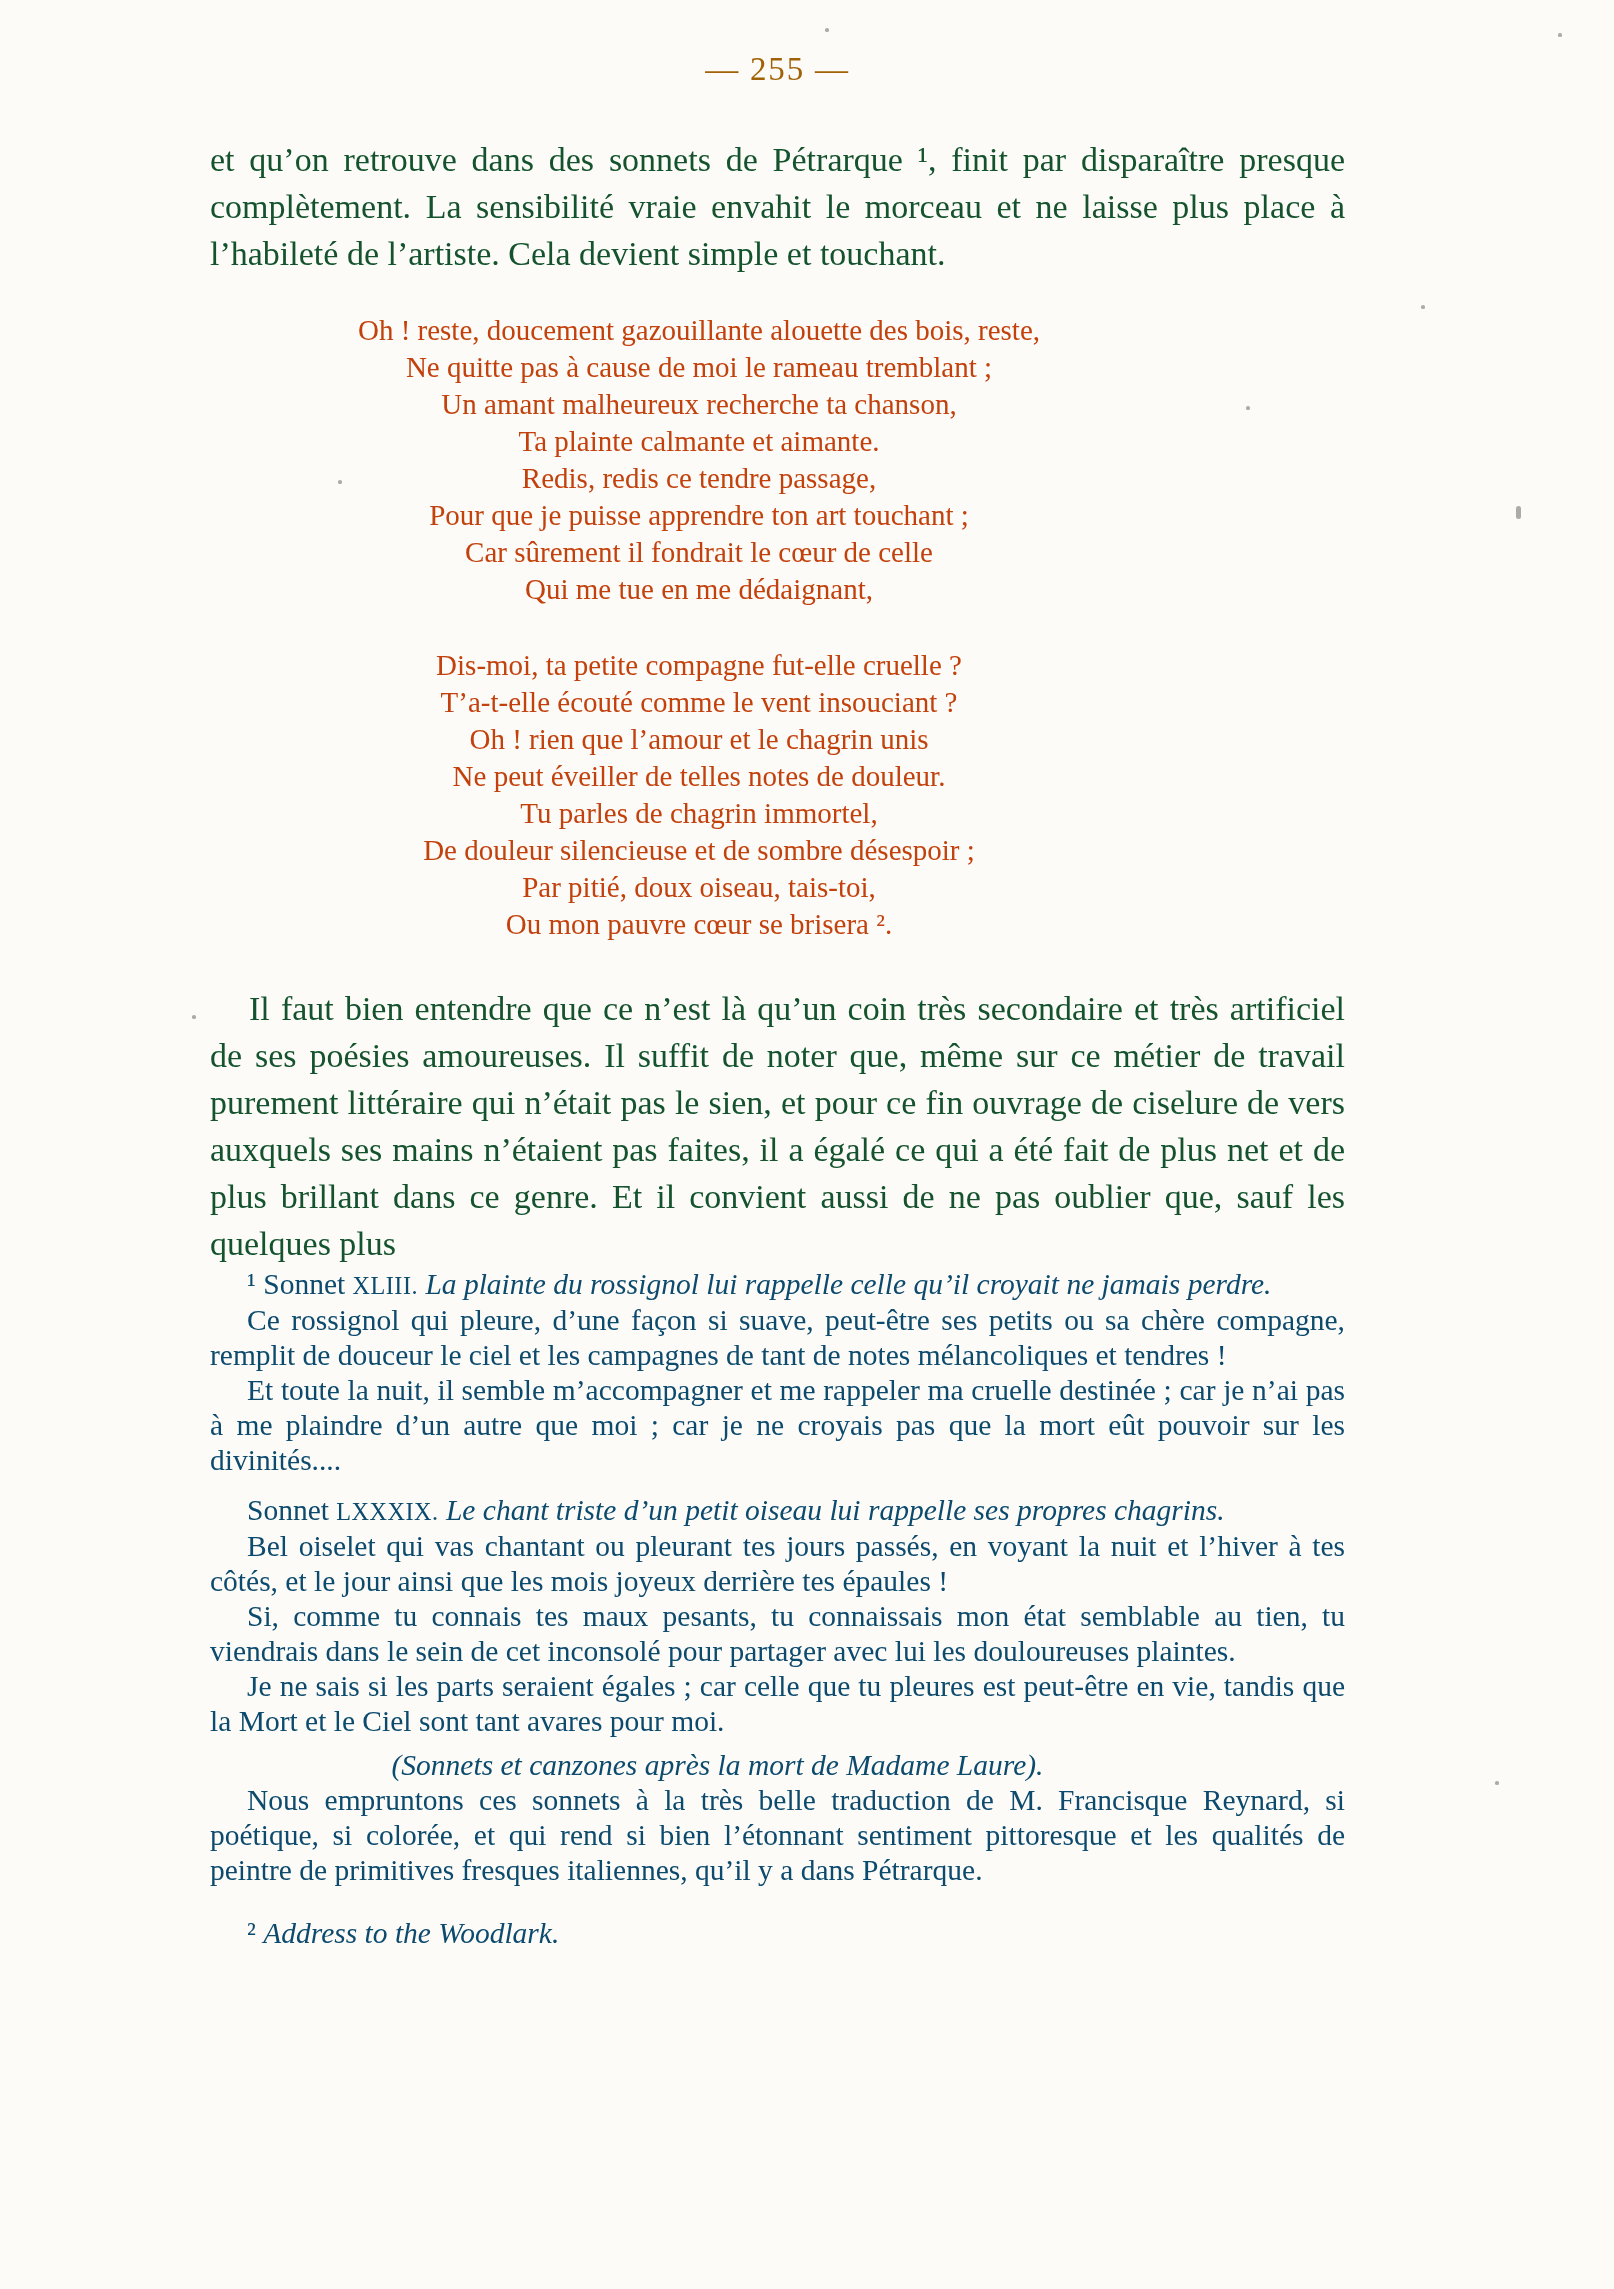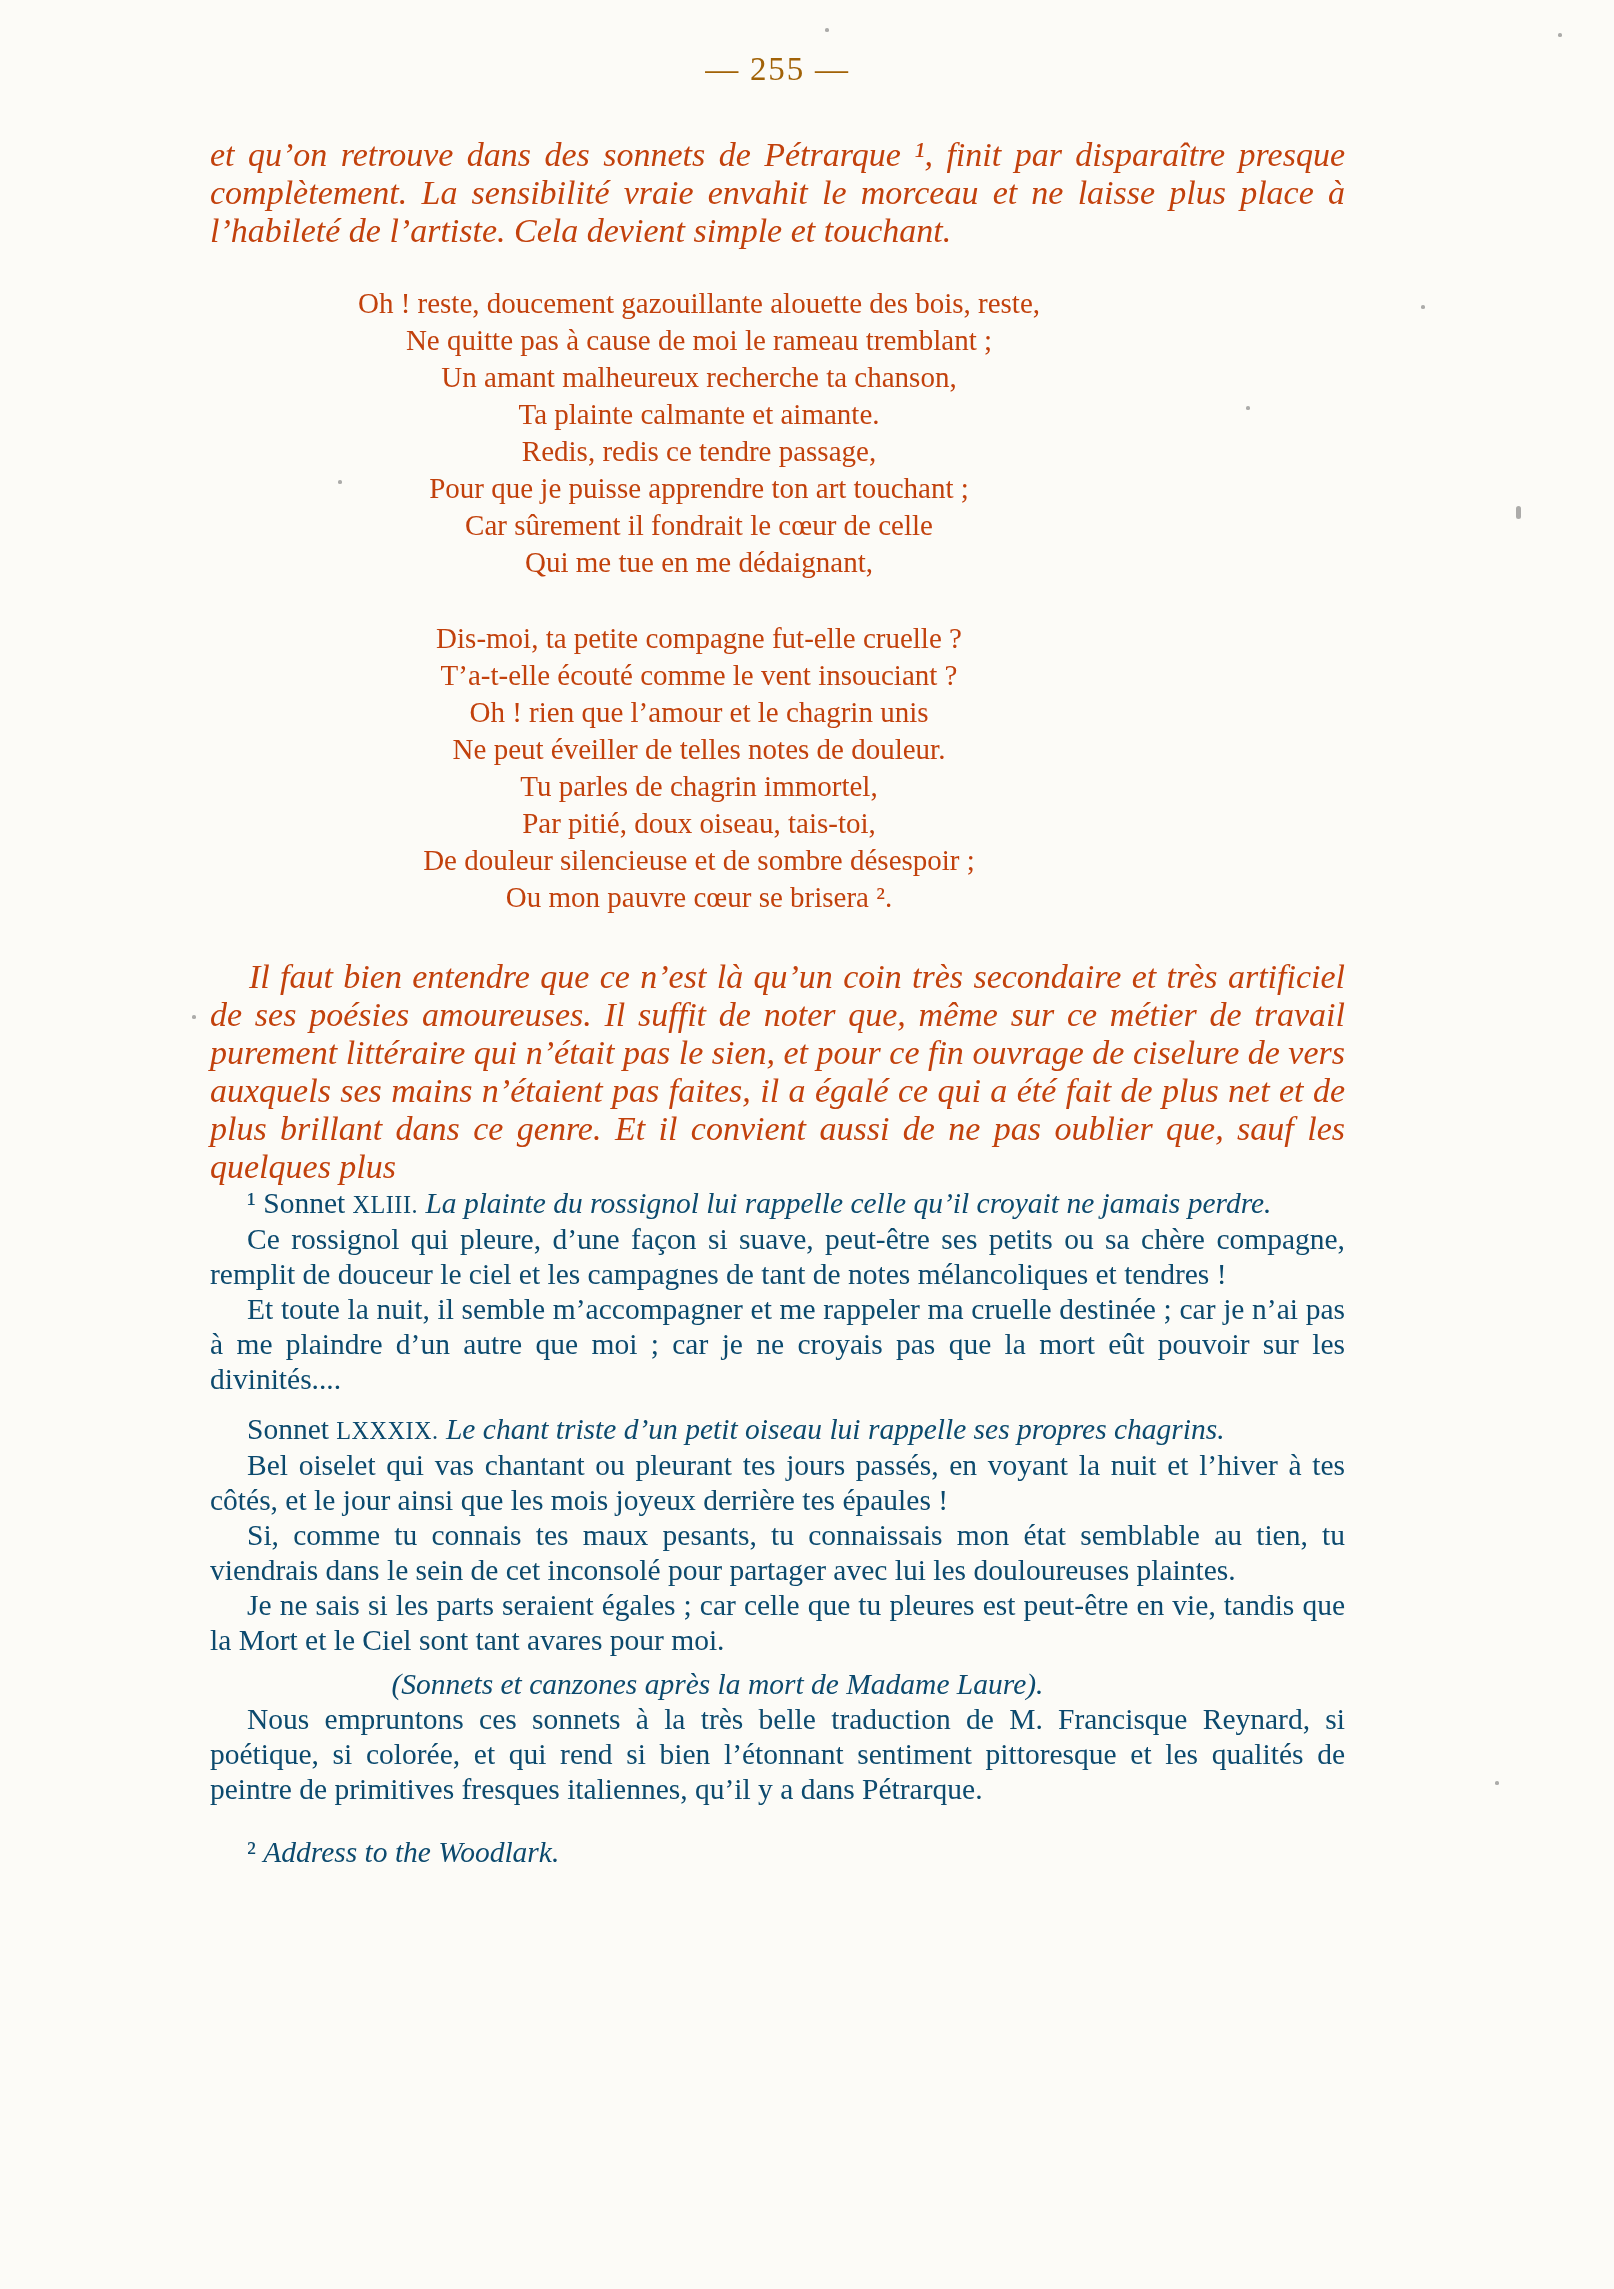--- a/index.html
+++ b/index.html
@@ -21,25 +21,24 @@
   .page-number {
     text-align: center;
     font-size: 33px;
     letter-spacing: 1.8px;
     margin-bottom: 48px;
     color: #a16207;
   }
 
   .body-para {
     font-size: 34px;
-    line-height: 38px;
+    line-height: 47px;
     text-align: justify;
     margin: 0;
-    color: #c2410c;
-    font-style: italic;
+    color: #14532d;
   }
   .body-para.indented { text-indent: 39px; }
 
   .poem {
     margin: 35px 157px 42px 0;
     font-size: 29px;
     line-height: 37px;
     text-align: center;
     color: #c2410c;
     font-weight: 500;
@@ -95,22 +94,22 @@
       <div class="poem-line">Pour que je puisse apprendre ton art touchant ;</div>
       <div class="poem-line">Car sûrement il fondrait le cœur de celle</div>
       <div class="poem-line">Qui me tue en me dédaignant,</div>
     </div>
     <div class="stanza">
       <div class="poem-line">Dis-moi, ta petite compagne fut-elle cruelle ?</div>
       <div class="poem-line">T’a-t-elle écouté comme le vent insouciant ?</div>
       <div class="poem-line">Oh ! rien que l’amour et le chagrin unis</div>
       <div class="poem-line">Ne peut éveiller de telles notes de douleur.</div>
       <div class="poem-line">Tu parles de chagrin immortel,</div>
+      <div class="poem-line">De douleur silencieuse et de sombre désespoir ;</div>
       <div class="poem-line">Par pitié, doux oiseau, tais-toi,</div>
-      <div class="poem-line">De douleur silencieuse et de sombre désespoir ;</div>
       <div class="poem-line">Ou mon pauvre cœur se brisera ².</div>
     </div>
   </div>
 
   <p class="body-para indented">Il faut bien entendre que ce n’est là qu’un coin très secondaire et très artificiel de ses poésies amoureuses. Il suffit de noter que, même sur ce métier de travail purement littéraire qui n’était pas le sien, et pour ce fin ouvrage de ciselure de vers auxquels ses mains n’étaient pas faites, il a égalé ce qui a été fait de plus net et de plus brillant dans ce genre. Et il convient aussi de ne pas oublier que, sauf les quelques plus</p>
 
   <div class="footnotes">
 
     <p class="fn">
       <span>¹ Sonnet</span>

